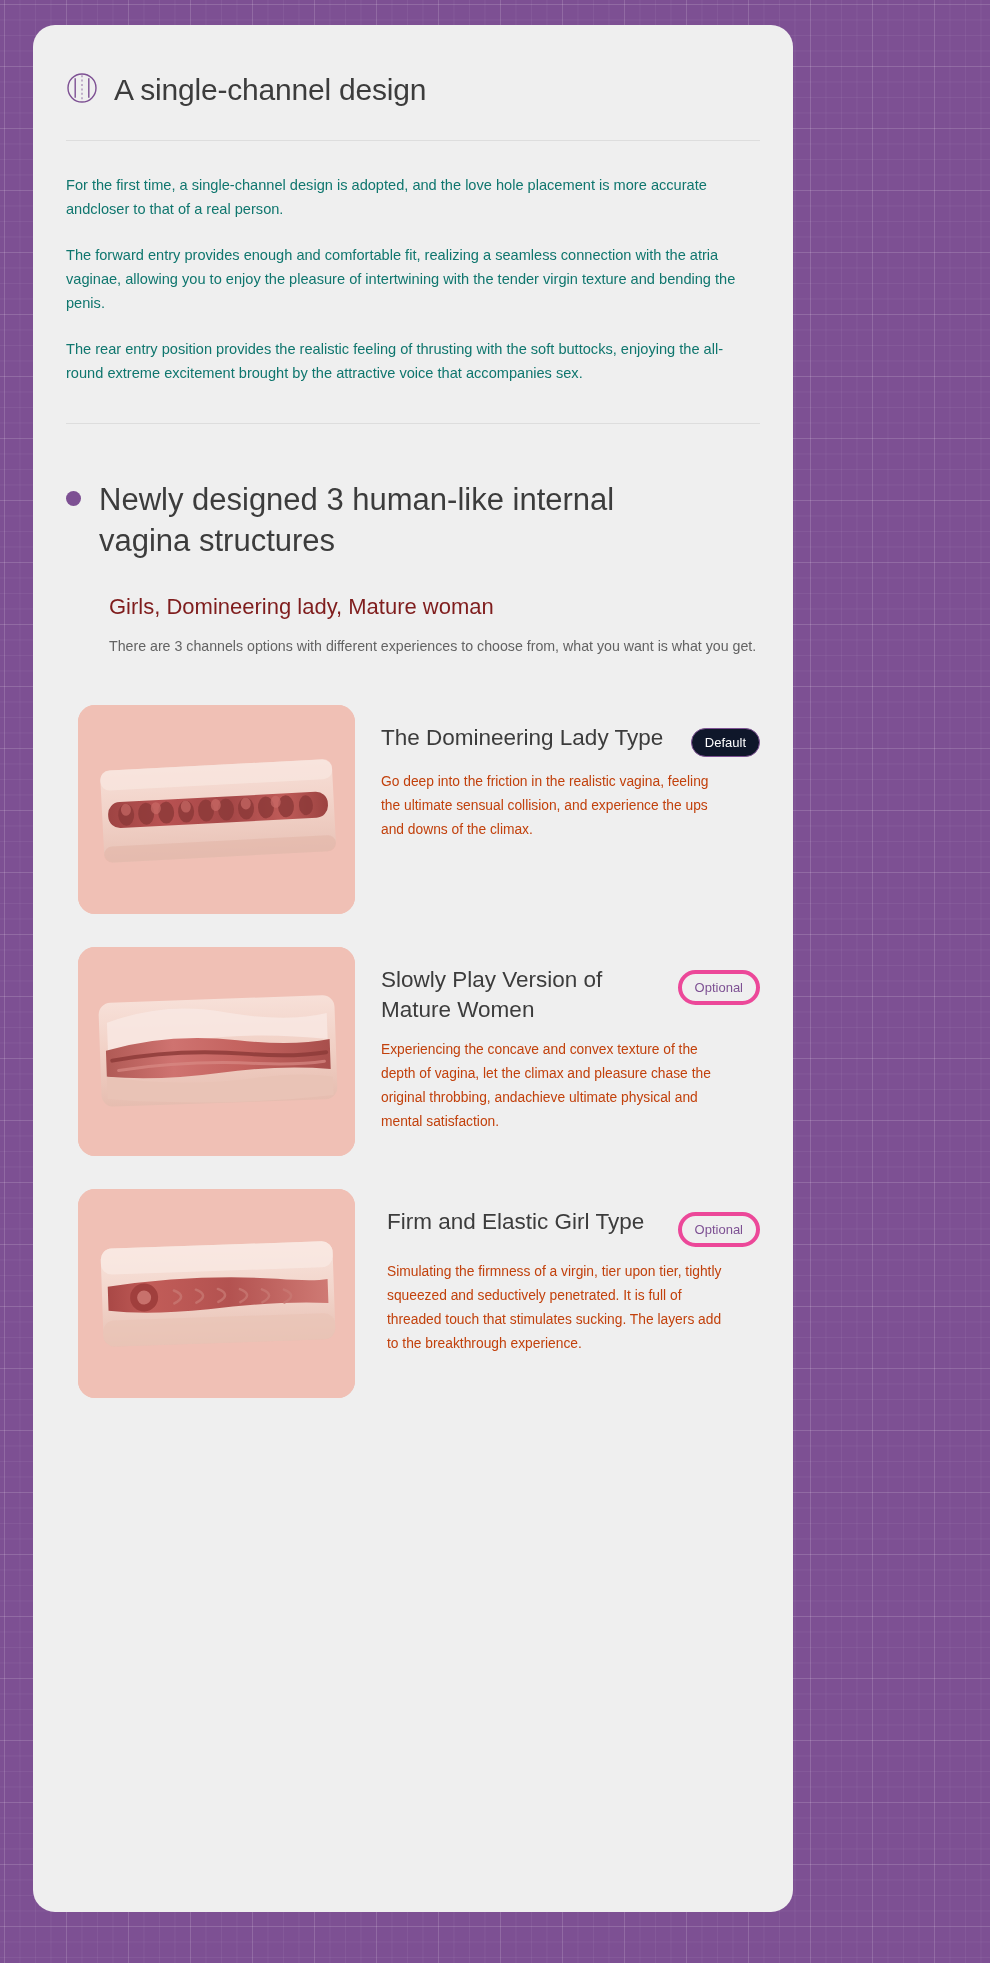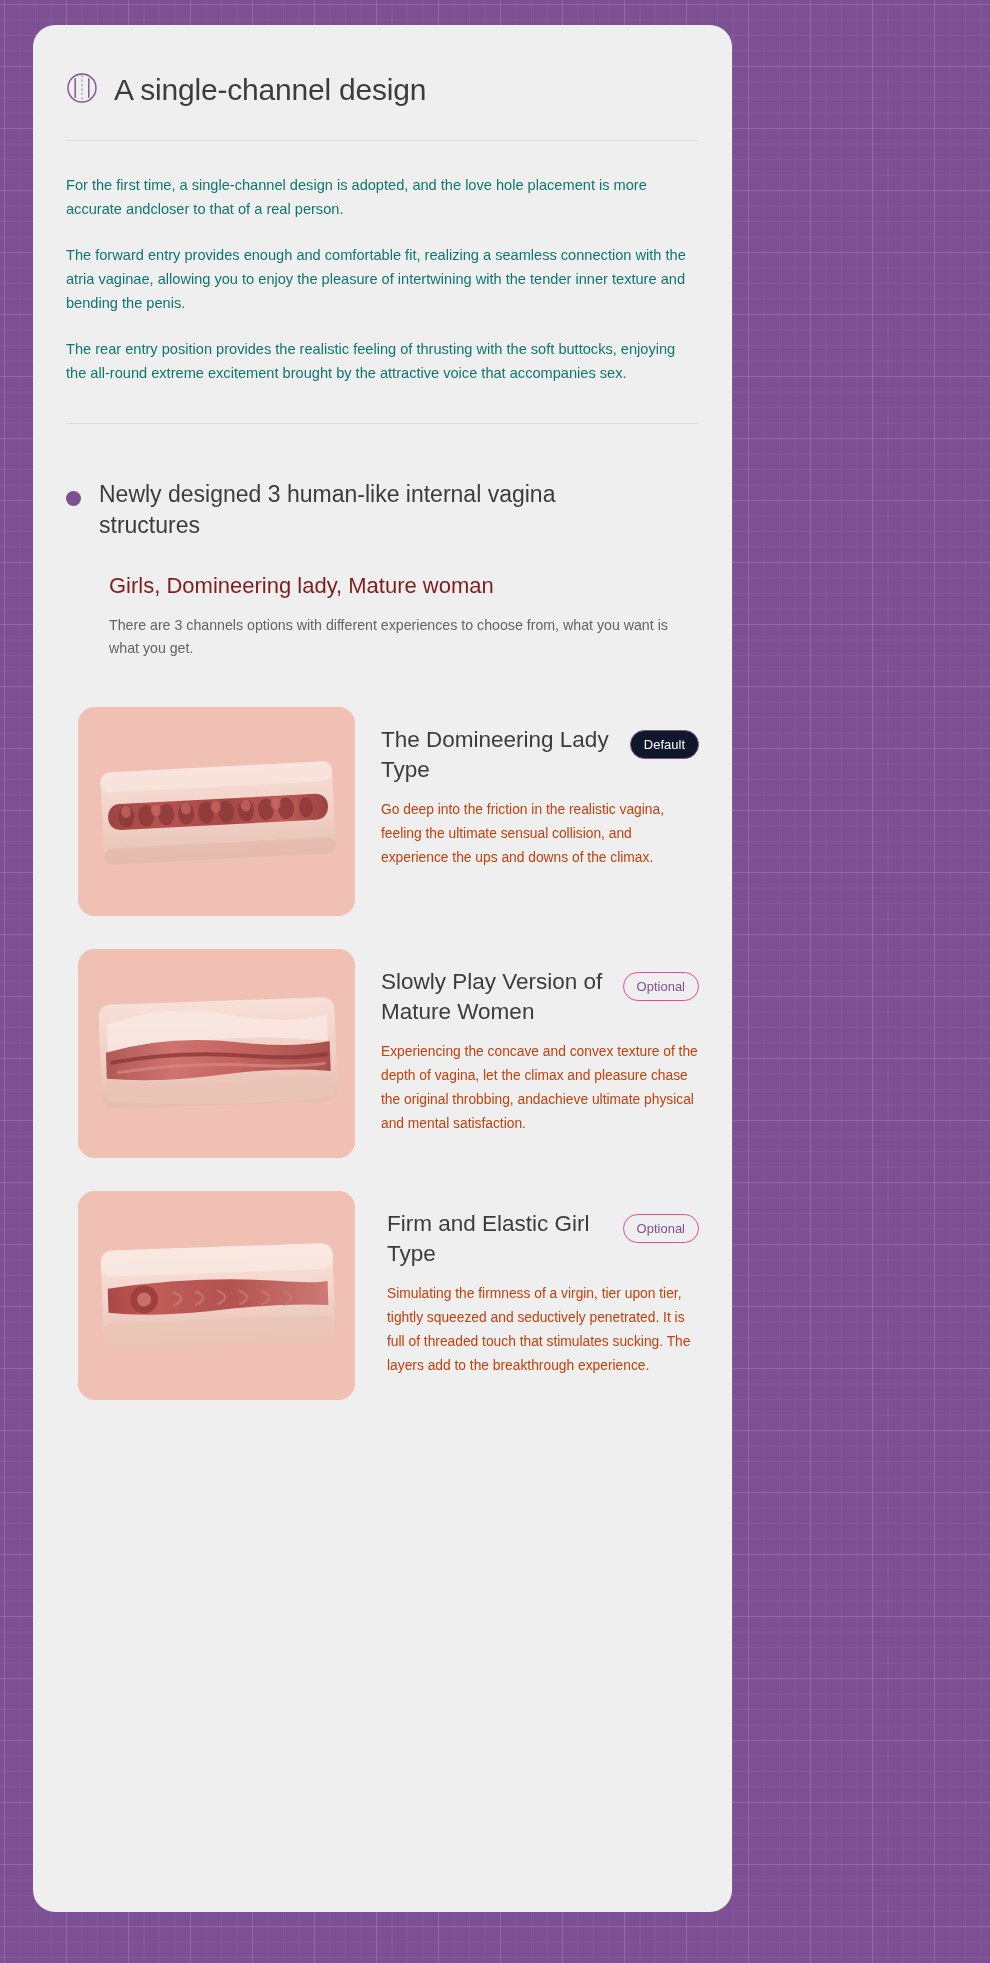--- a/index.html
+++ b/index.html
@@ -29,21 +29,21 @@
       linear-gradient(to bottom, rgba(255,255,255,0.055) 1px, transparent 1px);
     background-size: 62px 62px, 62px 62px, 15.5px 15.5px, 15.5px 15.5px;
     background-position: 4px 4px, 4px 4px, 4px 4px, 4px 4px;
   }
 
   
   .sheet {
     position: absolute;
     left: 33px;
     top: 25px;
-    width: 699px;
+    width: 760px;
     height: 1887px;
     background: #efefef;
     border-radius: 22px;
     padding: 0 33px;
   }
 
   
   .page-header {
     display: flex;
     align-items: center;
@@ -85,21 +85,21 @@
   }
   .bullet-dot {
     width: 15px;
     height: 15px;
     border-radius: 50%;
     background: #7d5093;
     flex: 0 0 auto;
     margin-top: 12px;
   }
   .section-title {
-    font-size: 23px;
+    font-size: 31px;
     font-weight: 400;
     color: #3c3c3c;
     line-height: 1.35;
     max-width: 560px;
   }
 
   .section-sub {
     margin-left: 43px;
     padding-top: 29px;
   }
@@ -164,21 +164,21 @@
     margin-top: 5px;
   }
   .badge.solid {
     background: #0f172a;
     color: #ffffff;
     border: 1px solid #7d5093;
   }
   .badge.outline {
     background: transparent;
     color: #7d5093;
-    border: 1px solid #ec4899;
+    border: 4px solid #ec4899;
   }
   .card-desc {
     font-size: 13.8px;
     line-height: 1.74;
     color: #c2410c;
     padding-top: 13px;
     max-width: 340px;
   }
 </style>
 </head>
@@ -197,21 +197,21 @@
         <path d="M16 3.2 V28.8" fill="none" stroke="#9a7aab" stroke-width="1.1" stroke-dasharray="2 2.4"></path>
       </svg>
     </span>
     <h1 class="page-title">A single-channel design</h1>
   </div>
 
   <div class="rule"></div>
 
   <div class="intro">
     <p>For the first time, a single-channel design is adopted, and the love hole placement is more accurate andcloser to that of a real person.</p>
-    <p>The forward entry provides enough and comfortable fit, realizing a seamless connection with the atria vaginae, allowing you to enjoy the pleasure of intertwining with the tender inner texture and bending the penis.</p>
+    <p>The forward entry provides enough and comfortable fit, realizing a seamless connection with the atria vaginae, allowing you to enjoy the pleasure of intertwining with the tender virgin texture and bending the penis.</p>
     <p>The rear entry position provides the realistic feeling of thrusting with the soft buttocks, enjoying the all-round extreme excitement brought by the attractive voice that accompanies sex.</p>
   </div>
 
   <div class="rule lower"></div>
 
   <div class="section-head">
     <span class="bullet-dot"></span>
     <h2 class="section-title">Newly designed 3 human-like internal vagina structures</h2>
   </div>
 

